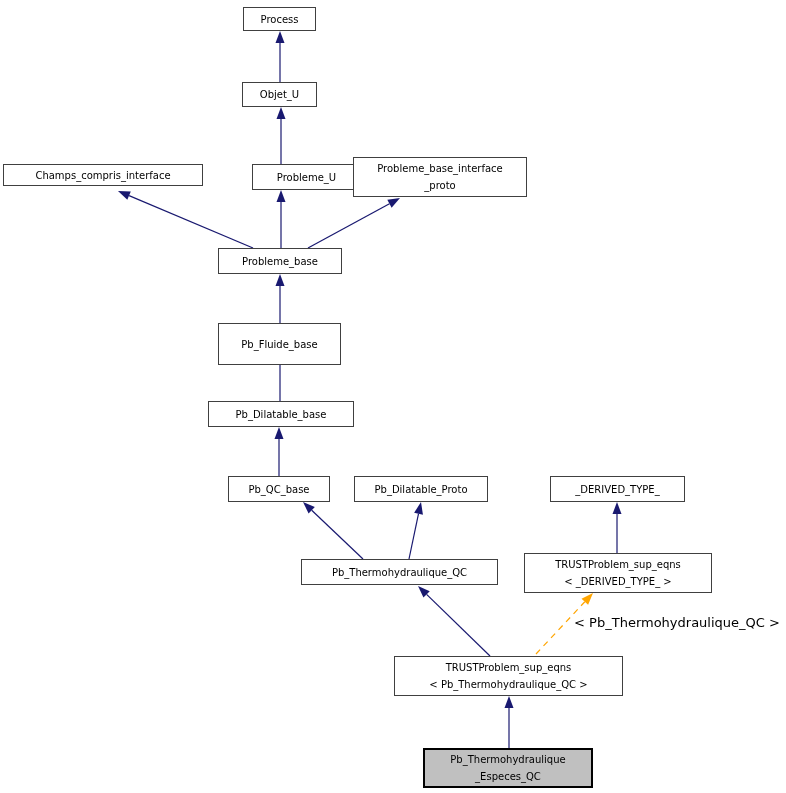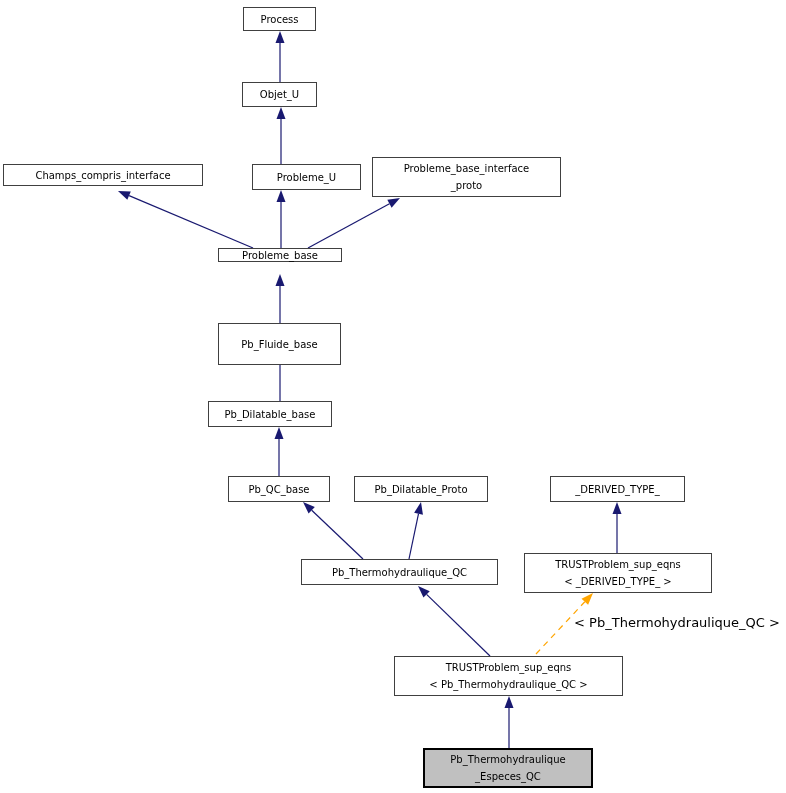--- a/index.html
+++ b/index.html
@@ -84,25 +84,25 @@
       <line x1="536" y1="654" x2="584.807061163912" y2="601.7678819123047" stroke="#ffa500" stroke-width="1.2" stroke-dasharray="6,5"></line>
       <polygon points="593,593 588.0950168810263,604.8402339758377 581.5191054467977,598.6955298487717" fill="#ffa500"></polygon>
       <line x1="509" y1="748" x2="509" y2="708" stroke="#191970" stroke-width="1.2"></line>
       <polygon points="509,696 513.5,708 504.5,708" fill="#191970"></polygon>
     </svg>
   <div id="nodes">
       <div class="node" style="left: 243px; top: 7px; width: 73px; height: 24px;">Process</div>
       <div class="node" style="left: 242px; top: 82px; width: 75px; height: 25px;">Objet_U</div>
       <div class="node" style="left: 3px; top: 164px; width: 200px; height: 22px;">Champs_compris_interface</div>
       <div class="node" style="left: 228px; top: 164px; width: 109px; height: 26px; margin-left: 24px;">Probleme_U</div>
-      <div class="node" style="left: 372px; top: 157px; width: 189px; height: 40px;">Probleme_base_interface
+      <div class="node" style="left: 353px; top: 157px; width: 174px; height: 40px;">Probleme_base_interface
 _proto</div>
-      <div class="node" style="left: 218px; top: 248px; width: 124px; height: 14px;">Probleme_base</div>
+      <div class="node" style="left: 218px; top: 248px; width: 124px; height: 26px;">Probleme_base</div>
       <div class="node" style="left: 218px; top: 323px; width: 123px; height: 42px;">Pb_Fluide_base</div>
-      <div class="node" style="left: 208px; top: 401px; width: 124px; height: 26px;">Pb_Dilatable_base</div>
+      <div class="node" style="left: 208px; top: 401px; width: 146px; height: 26px;">Pb_Dilatable_base</div>
       <div class="node" style="left: 228px; top: 476px; width: 102px; height: 26px;">Pb_QC_base</div>
       <div class="node" style="left: 354px; top: 476px; width: 134px; height: 26px;">Pb_Dilatable_Proto</div>
       <div class="node" style="left: 550px; top: 476px; width: 135px; height: 26px;">_DERIVED_TYPE_</div>
       <div class="node" style="left: 524px; top: 553px; width: 188px; height: 40px;">TRUSTProblem_sup_eqns
 &lt; _DERIVED_TYPE_ &gt;</div>
       <div class="node" style="left: 301px; top: 559px; width: 197px; height: 26px;">Pb_Thermohydraulique_QC</div>
       <div class="node" style="left: 394px; top: 656px; width: 229px; height: 40px;">TRUSTProblem_sup_eqns
 &lt; Pb_Thermohydraulique_QC &gt;</div>
       <div class="node selected" style="left: 423px; top: 748px; width: 170px; height: 40px;">Pb_Thermohydraulique
 _Especes_QC</div>

